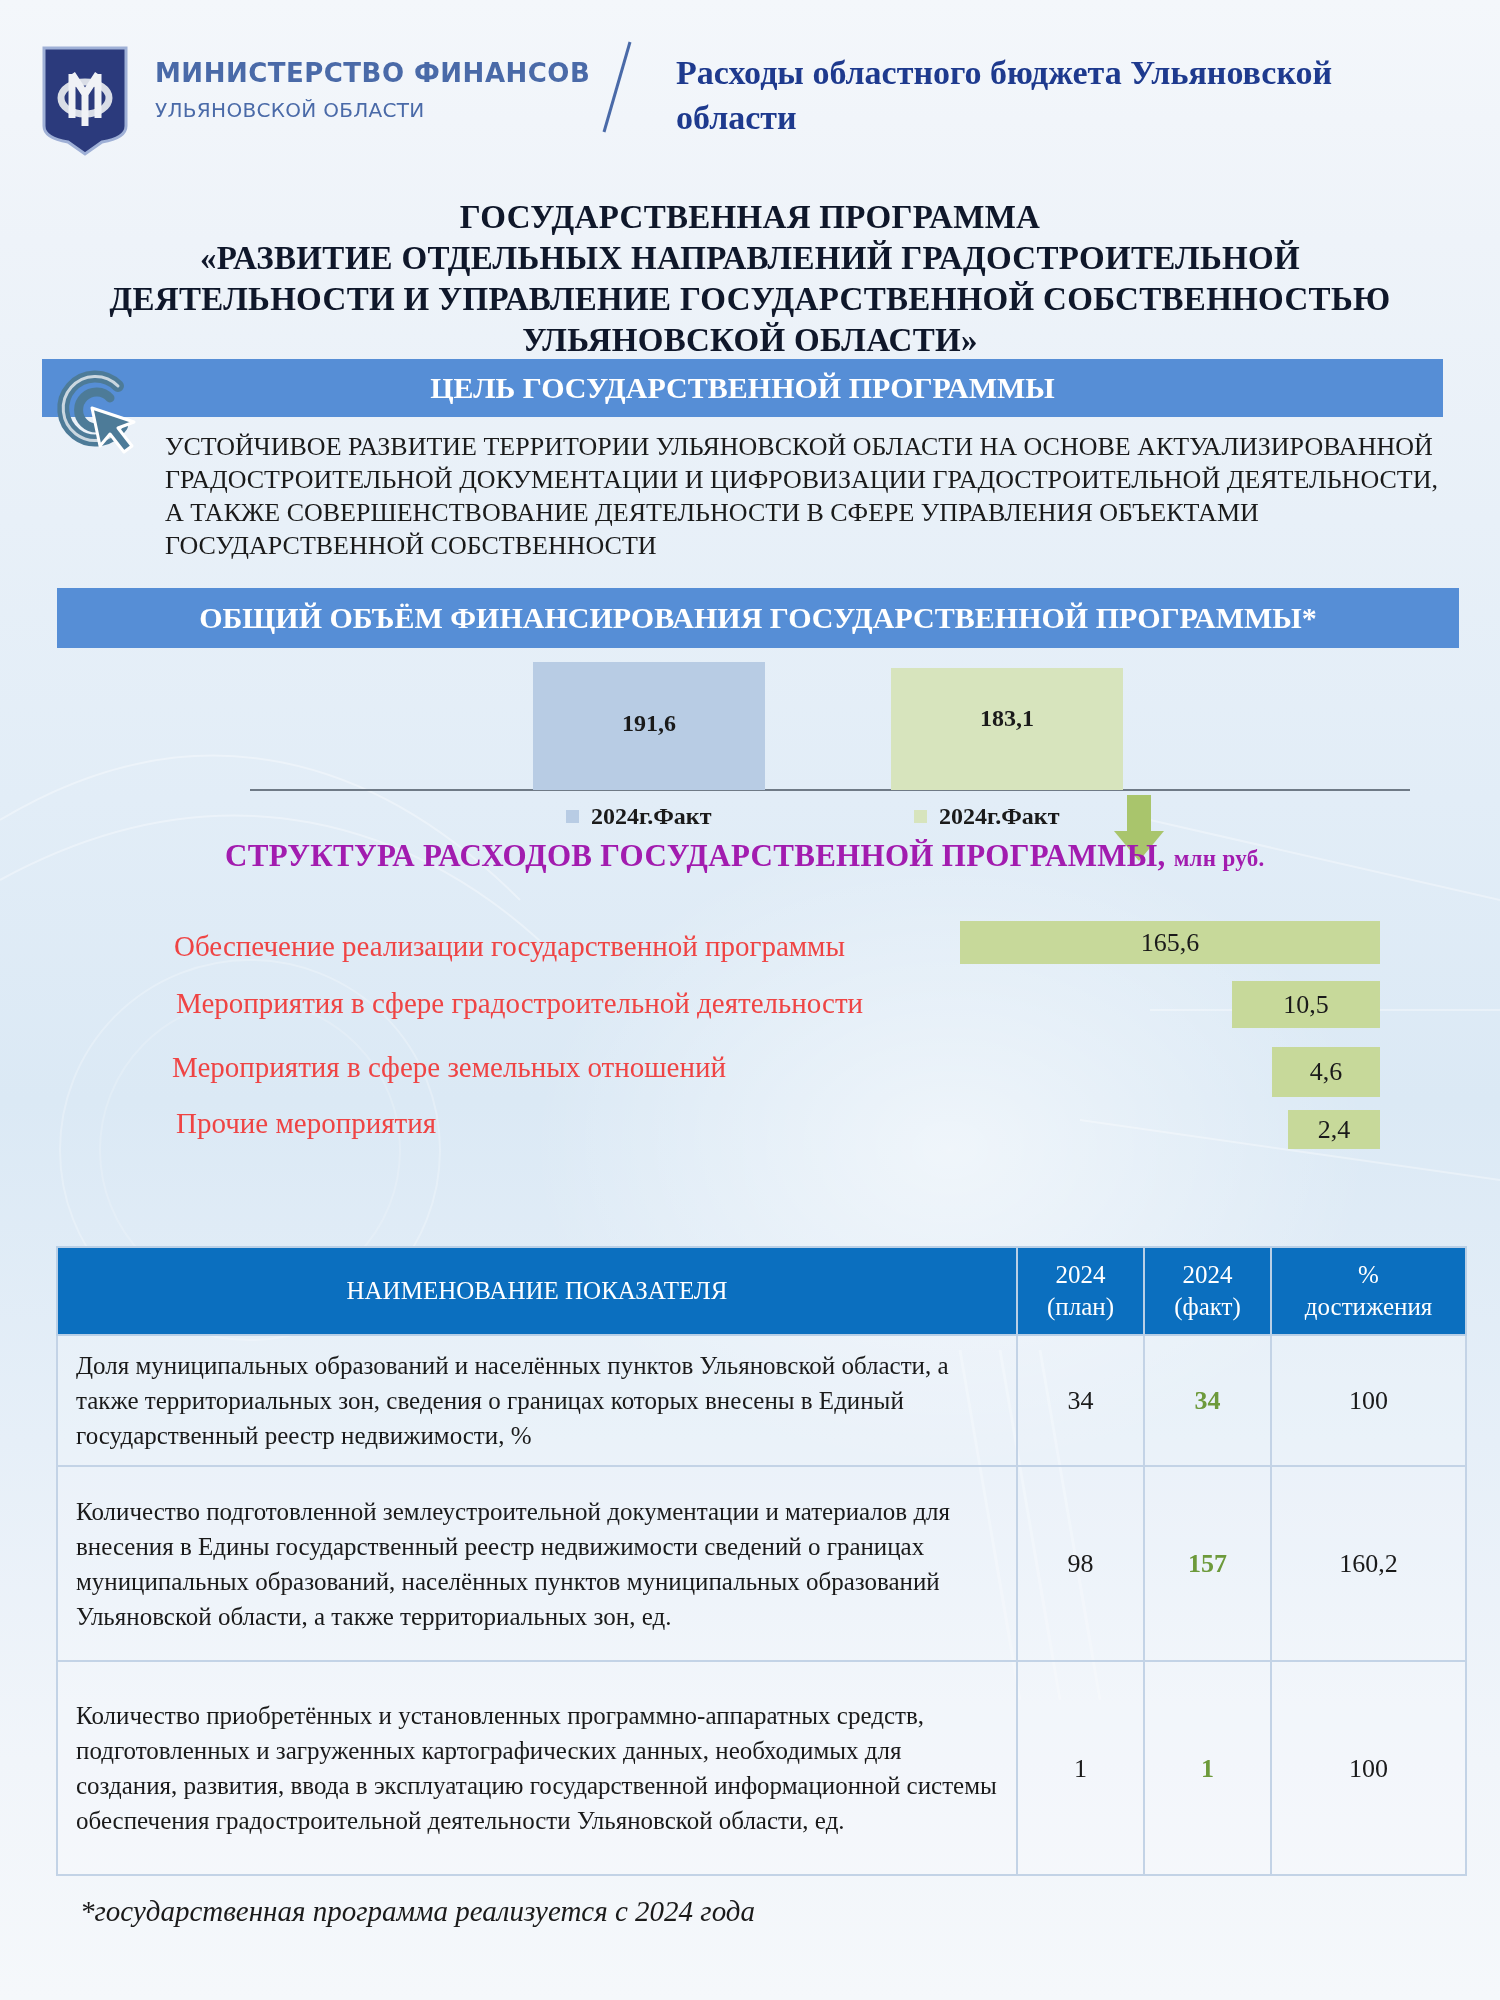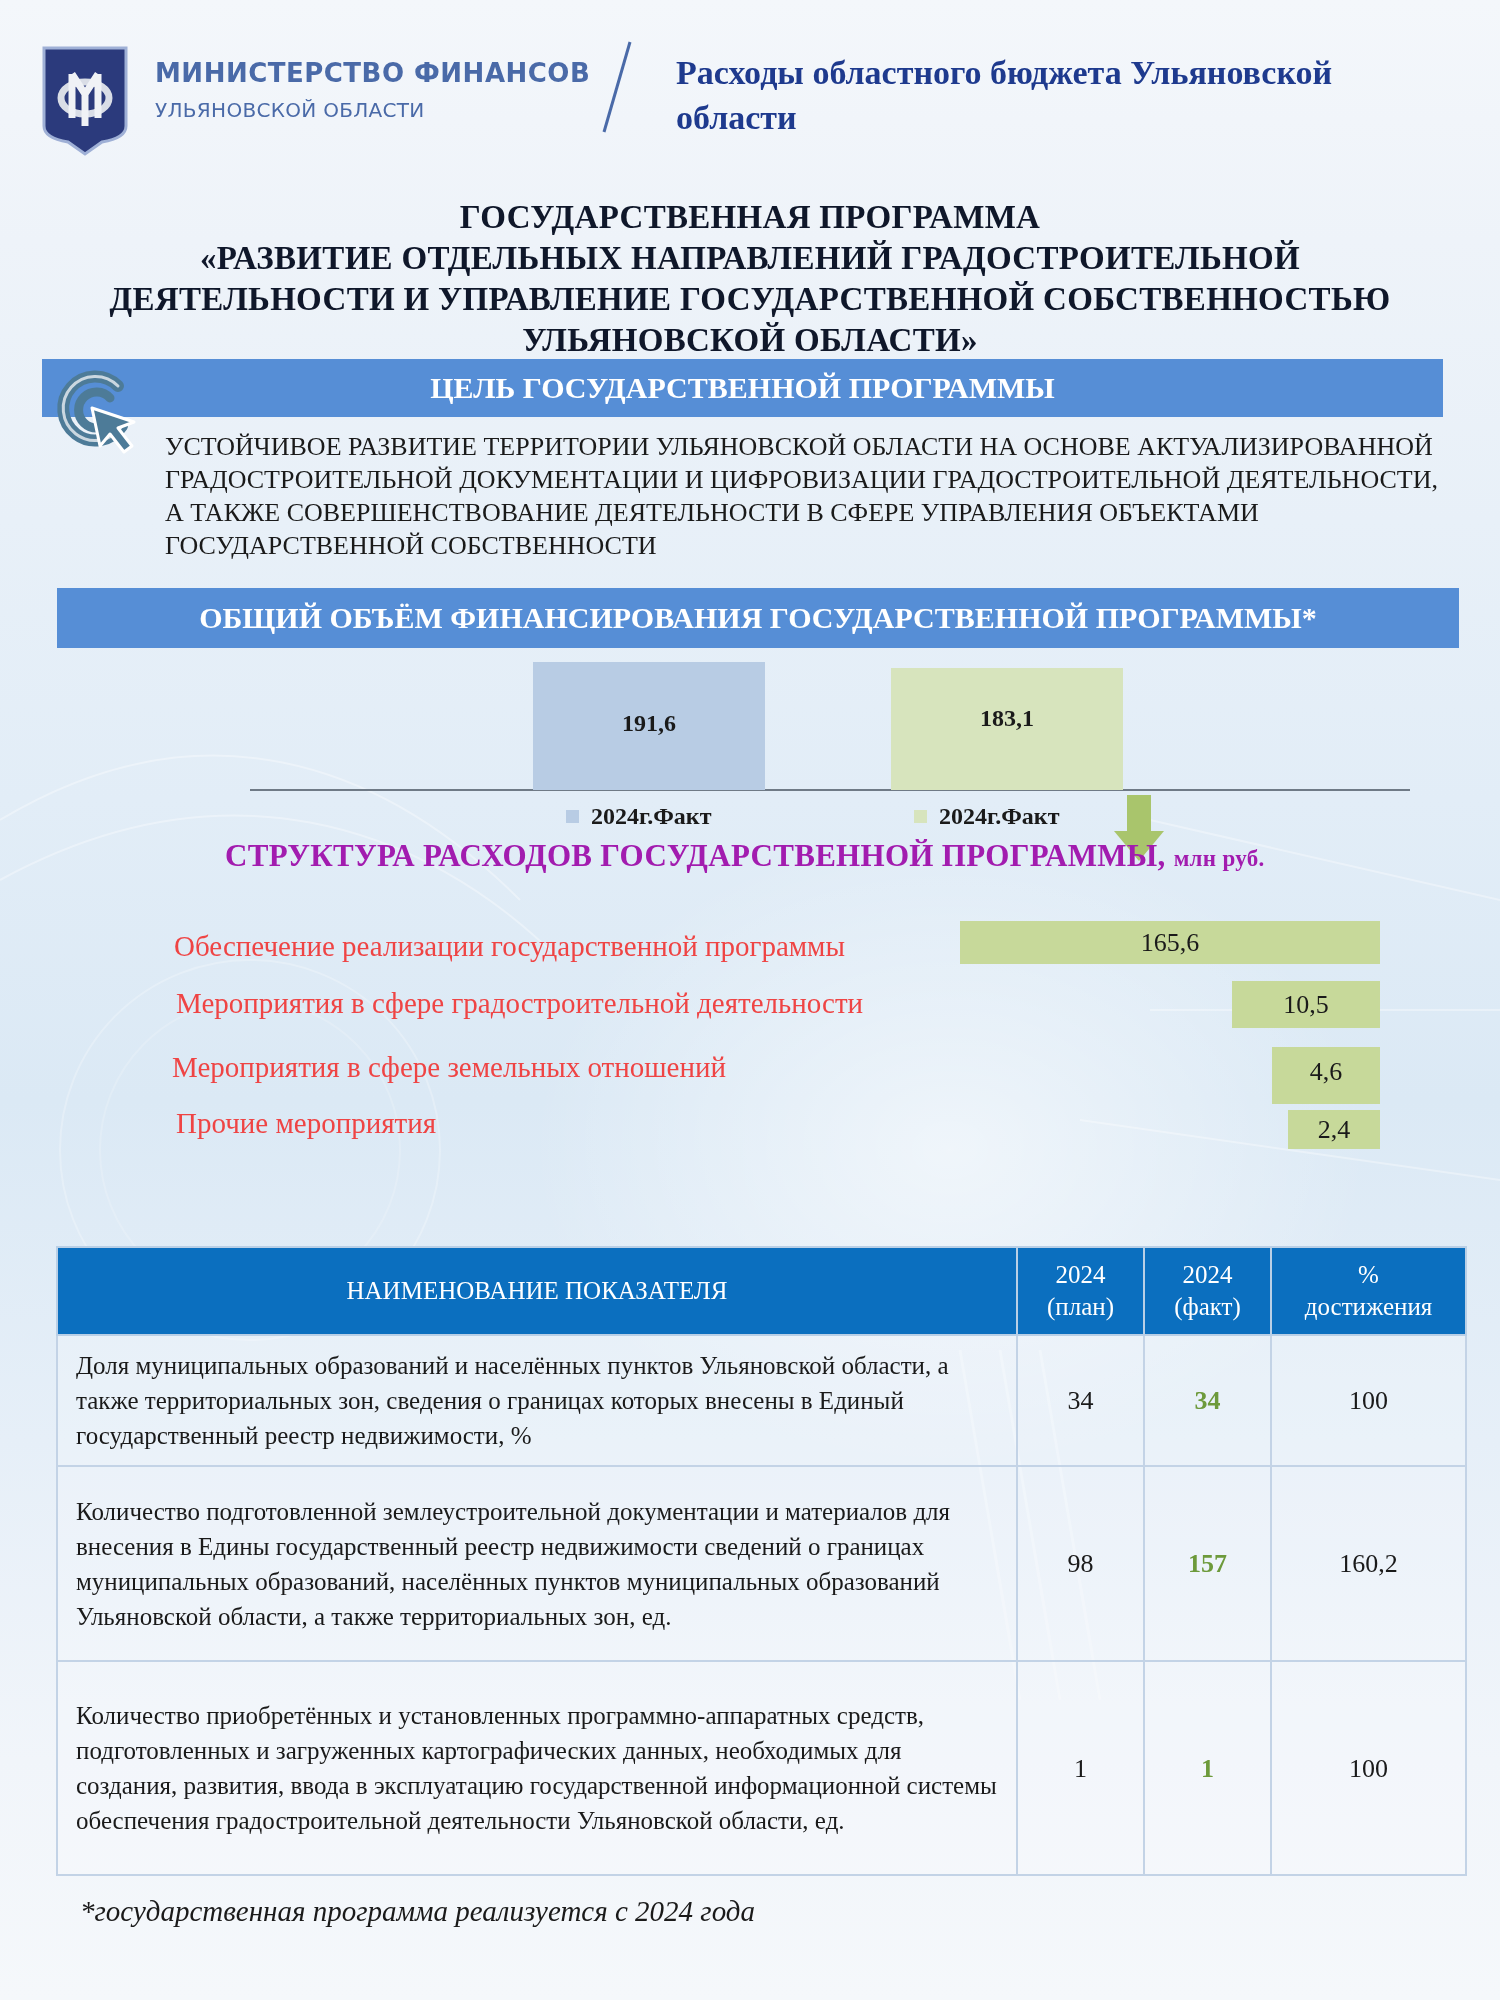--- a/index.html
+++ b/index.html
@@ -143,21 +143,21 @@
   <small>млн руб.</small>
 </div>
 
 <div class="struct-chart">
   <div class="s-label" style="left:174px; top:20px;">Обеспечение реализации государственной программы</div>
   <div class="s-label" style="left:176px; top:77px;">Мероприятия в сфере градостроительной деятельности</div>
   <div class="s-label" style="left:172px; top:141px;">Мероприятия в сфере земельных отношений</div>
   <div class="s-label" style="left:176px; top:197px;">Прочие мероприятия</div>
   <div class="s-bar" style="left: 960px; width: 420px; top: 11px; height: 43px; line-height: 43px; background: rgb(199, 217, 154);"><span>165,6</span></div>
   <div class="s-bar" style="left: 1232px; width: 148px; top: 71px; height: 47px; line-height: 47px; background: rgb(199, 217, 154);"><span>10,5</span></div>
-  <div class="s-bar" style="left: 1272px; width: 108px; top: 137px; height: 57px; line-height: 50px; background: rgb(199, 217, 154);"><span>4,6</span></div>
+  <div class="s-bar" style="left: 1272px; width: 108px; top: 137px; height: 50px; line-height: 50px; background: rgb(199, 217, 154);"><span>4,6</span></div>
   <div class="s-bar" style="left: 1288px; width: 92px; top: 200px; height: 39px; line-height: 39px; background: rgb(199, 217, 154);"><span>2,4</span></div>
 </div>
 
 <table class="ind-table">
   <colgroup>
     <col style="width:960px">
       <col style="width:127px">
       <col style="width:127px">
       <col style="width:195px">
   </colgroup>

